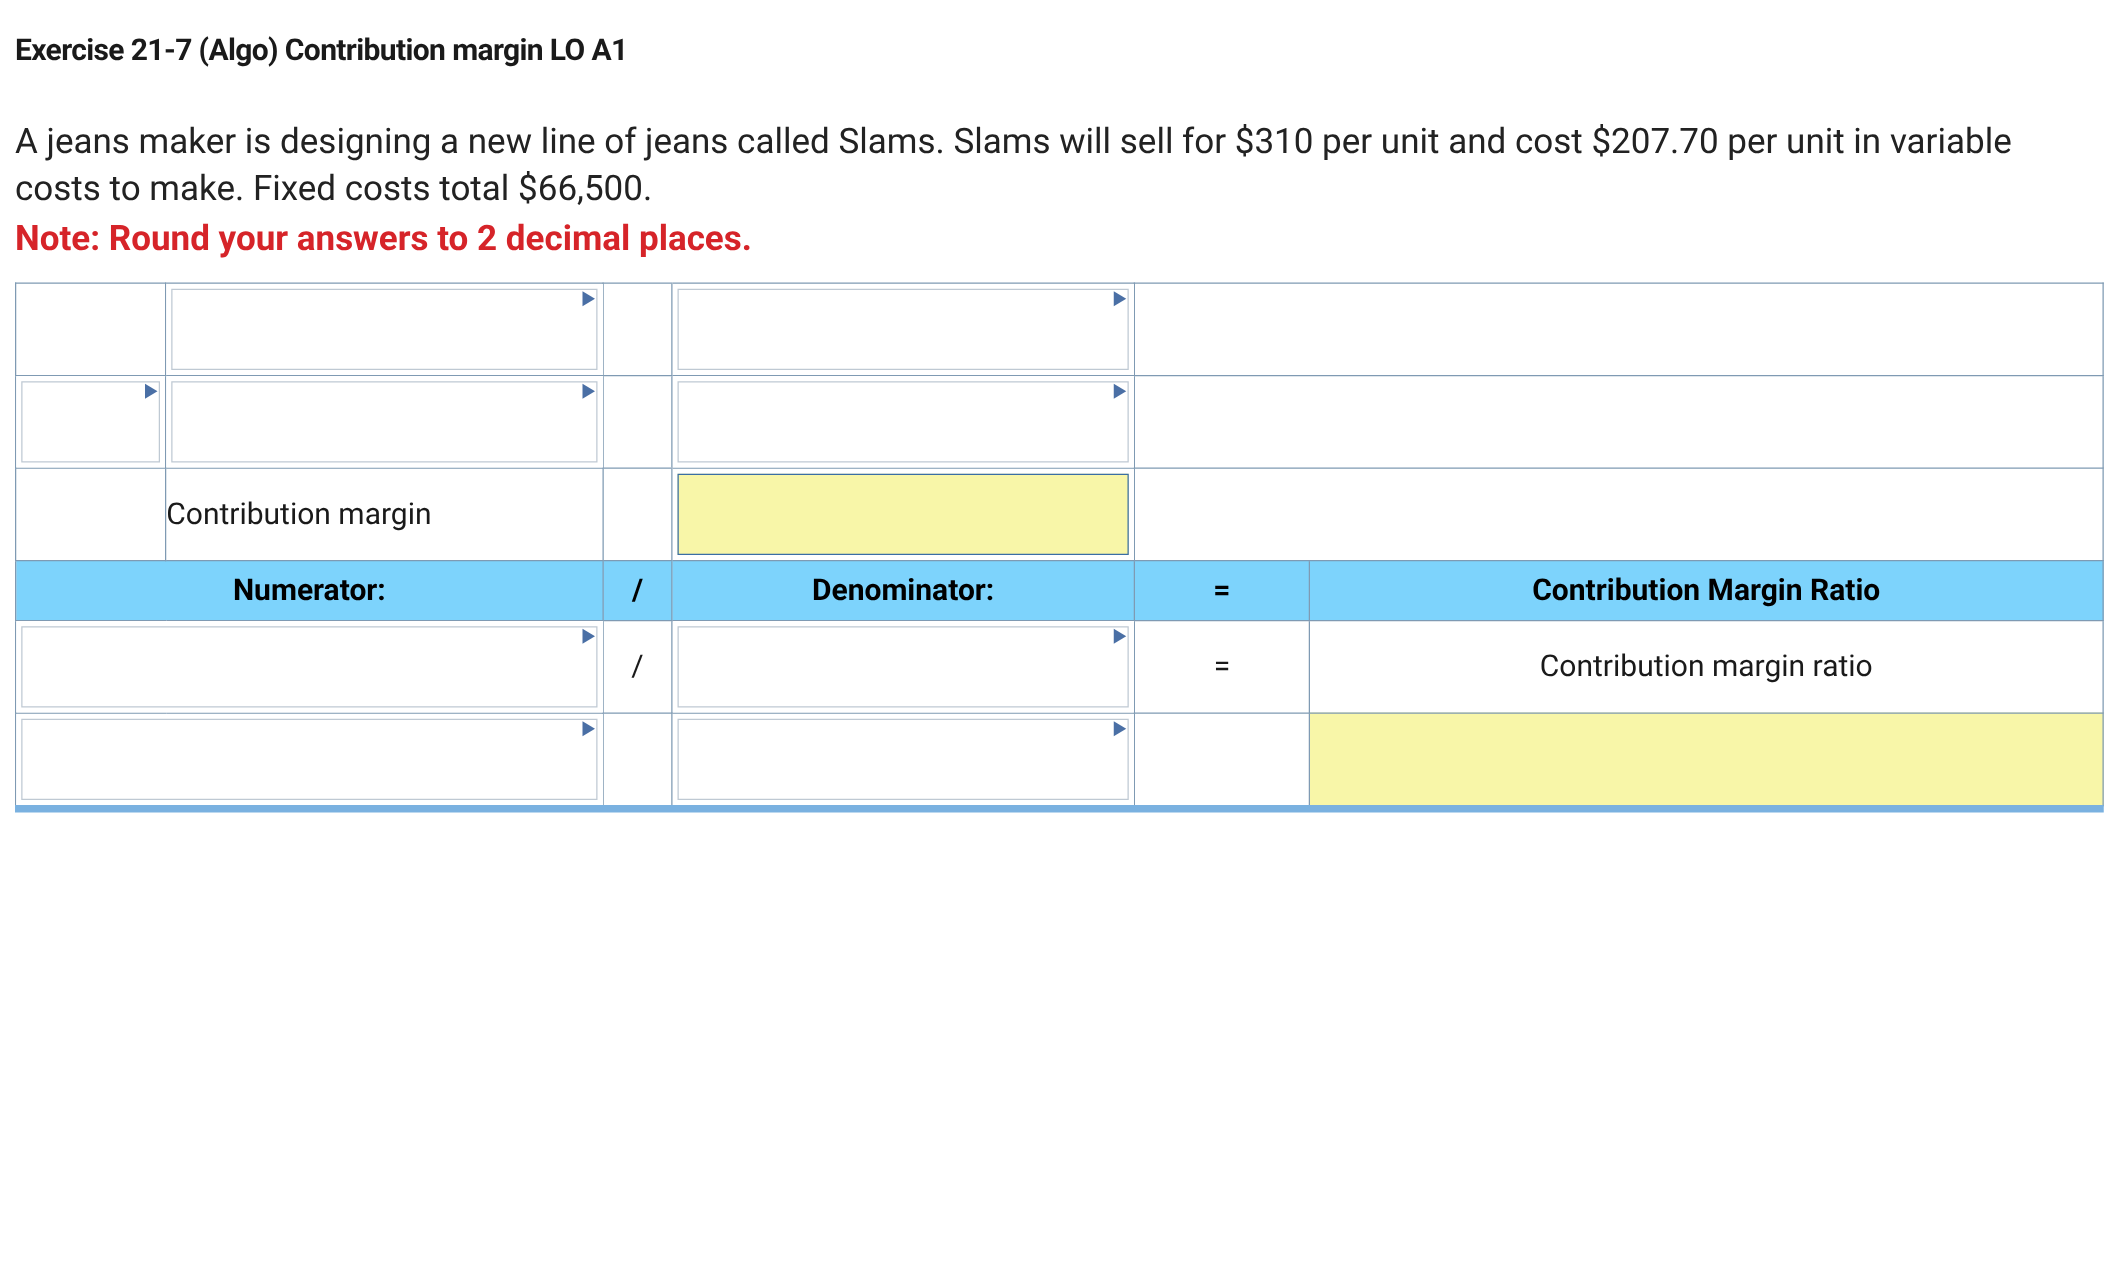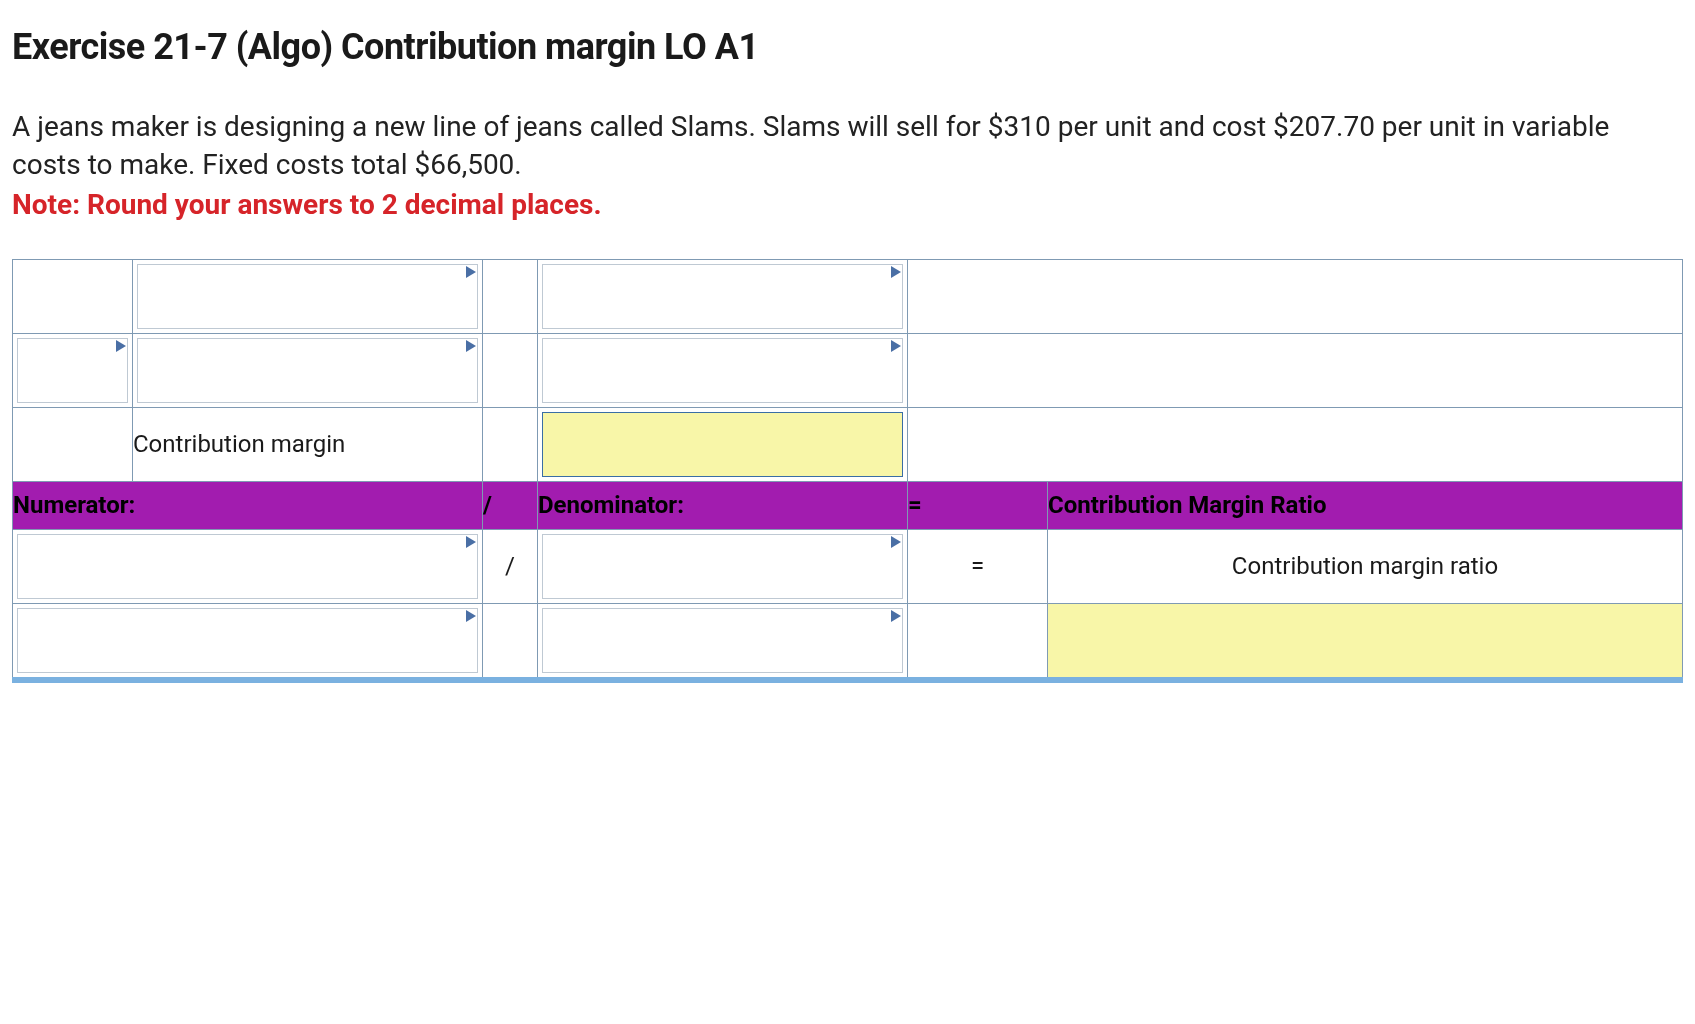--- a/index.html
+++ b/index.html
@@ -4,36 +4,36 @@
 <style>
   * { box-sizing: border-box; }
   body {
     margin: 0;
     padding: 16px 12px;
     font-family: -apple-system, BlinkMacSystemFont, "Segoe UI", Roboto, "Helvetica Neue", Arial, sans-serif;
     color: #1a1a1a;
     background: #fff;
   }
   h1.title {
-    font-size: 36px;
+    font-size: 24px;
     font-weight: 700;
     margin: 10px 0 40px 0;
     letter-spacing: -0.5px;
   }
   .desc {
     font-size: 28px;
     line-height: 1.35;
     margin-bottom: 4px;
     color: #222;
   }
   .note {
     font-size: 28px;
     font-weight: 700;
     color: #d62429;
-    margin-bottom: 38px;
+    margin-bottom: 19px;
   }
   table.grid {
     width: 100%;
     border-collapse: collapse;
     table-layout: fixed;
   }
   table.grid td, table.grid th {
     border: 1px solid #7f9ab3;
     padding: 0;
     height: 74px;
@@ -43,23 +43,24 @@
   .section-hdr {
     background: #6ca8dd;
     color: #000;
     font-weight: 700;
     padding: 8px 10px !important;
     height: 42px !important;
     font-size: 24px;
     text-align: left;
   }
   .subhdr {
-    background: #a21caf;
+    background: #7dd3fc;
     color: #000;
     font-weight: 700;
+    text-align: center;
     height: 48px !important;
     font-size: 24px;
   }
   .narrow {
     width: 120px;
   }
   .tiny {
     width: 55px;
   }
   .dd-cell {

